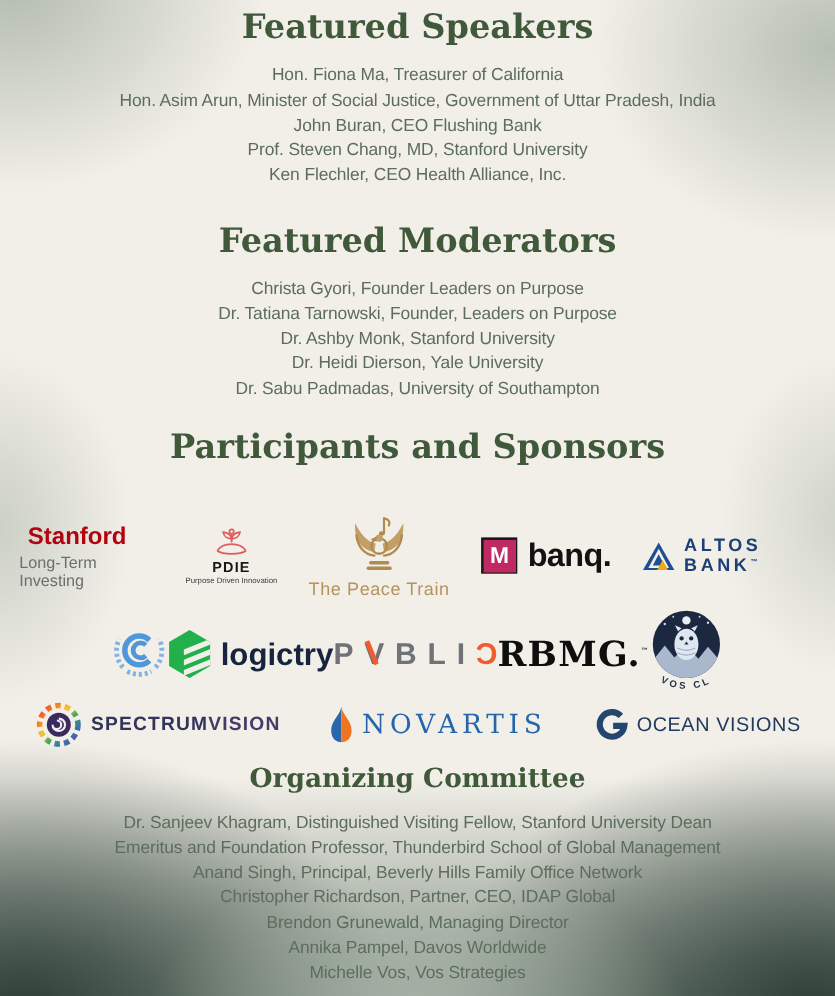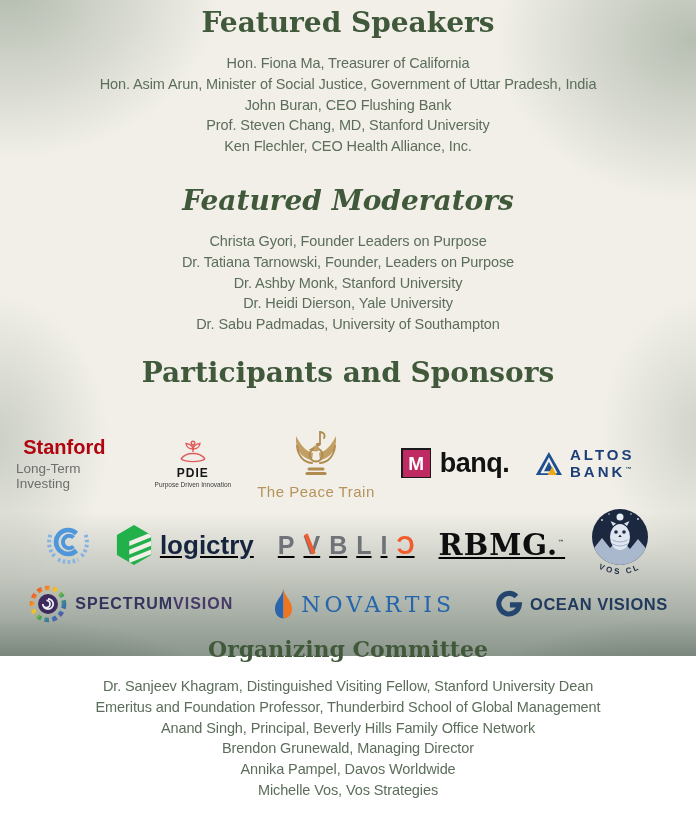--- a/index.html
+++ b/index.html
@@ -1,47 +1,47 @@
 <!DOCTYPE html>
 <html><head>
 <meta charset="utf-8">
 <style>
   html,body{margin:0;padding:0;}
   body{width:696px;height:830px;overflow:hidden;font-family:"Liberation Sans",sans-serif;}
   #canvas{
-    position:relative;width:696px;height:656px;
+    position:relative;width:696px;height:830px;
     background:
       radial-gradient(ellipse 300px 170px at 348px 846px, rgba(172,184,172,.85), rgba(172,184,172,0) 75%),
       radial-gradient(ellipse 430px 310px at 20px 840px, rgba(42,60,51,.96), rgba(42,60,51,0) 72%),
       radial-gradient(ellipse 430px 310px at 676px 840px, rgba(42,60,51,.96), rgba(42,60,51,0) 72%),
       linear-gradient(to top, rgba(70,90,78,.6), rgba(70,90,78,0) 22%),
       radial-gradient(ellipse 300px 240px at 10px -10px, rgba(120,138,120,.5), rgba(120,138,120,0) 70%),
       radial-gradient(ellipse 280px 230px at 692px 40px, rgba(120,138,120,.48), rgba(120,138,120,0) 70%),
       radial-gradient(ellipse 170px 210px at -10px 440px, rgba(136,151,136,.38), rgba(136,151,136,0) 70%),
       radial-gradient(ellipse 150px 190px at 706px 430px, rgba(136,151,136,.32), rgba(136,151,136,0) 70%),
       #f1efe8;
   }
   .sec-title{
     position:absolute;left:0;width:100%;text-align:center;
     font-family:"DejaVu Serif",serif;font-weight:700;color:#41593b;
   }
   #speakers-title{top:6px;font-size:28px;}
-  #moderators-title{top:184px;font-size:28px;font-style:italic;}
+  #moderators-title{top:184px;font-size:28px;}
   #sponsors-title{top:356px;font-size:28px;}
   #committee-title{top:636px;font-size:22px;}
   .name-list{
     position:absolute;left:0;width:100%;text-align:center;
     color:#5c6e5b;font-size:14.5px;letter-spacing:-0.1px;line-height:20.8px;
   }
   #speakers-list{top:53px;}
   #moderators-list{top:231px;}
   #committee-list{top:676px;}
   .logo-row{position:absolute;left:0;width:100%;display:flex;align-items:center;justify-content:center;}
   #logo-row-1{top:426px;height:74px;gap:26px;}
-  #logo-row-2{top:512px;height:66px;gap:24px;text-decoration:underline;}
+  #logo-row-2{top:512px;height:66px;}
   #logo-row-3{top:582px;height:44px;gap:40px;}
   .logo{display:flex;align-items:center;gap:7px;}
   .logo-col{display:flex;flex-direction:column;align-items:center;}
   
   .stanford-title{font-size:20px;font-weight:700;color:#b1040e;text-align:left;}
   .stanford-sub{font-size:13.5px;color:#6e6e6e;margin-top:2px;text-align:left;padding-left:16px;}
   
   .pdie-title{font-size:12px;font-weight:800;color:#161616;letter-spacing:1px;margin-top:1px;}
   .pdie-sub{font-size:6.5px;color:#3a3a3a;margin-top:1px;white-space:nowrap;}
   
@@ -62,21 +62,21 @@
   .pvblic .letter-v::after{content:'';position:absolute;left:0;top:4px;width:4px;height:21px;background:#f15b2e;transform:rotate(-22deg);transform-origin:top left;}
   .pvblic .letter-c{color:#f15b2e;}
   
   .rbmg-word{font-family:"DejaVu Serif",serif;font-size:29px;font-weight:700;color:#0e0e0e;letter-spacing:1px;}
   
   .spectrum-a{font-size:16px;font-weight:800;color:#33335b;letter-spacing:1px;}
   .spectrum-b{font-size:16px;font-weight:800;color:#473a69;letter-spacing:1px;}
   
   .novartis-word{font-family:"DejaVu Serif",serif;font-size:22px;color:#2465ab;letter-spacing:4px;}
   
-  .ocean-word{font-size:16.5px;font-weight:700;color:#223a5e;letter-spacing:.5px;}
+  .ocean-word{font-size:16.5px;font-weight:400;color:#223a5e;letter-spacing:.5px;}
 </style>
 </head>
 <body>
 
 <div id="canvas">
 
   <div id="speakers-title" class="sec-title">Featured Speakers</div>
   <div id="speakers-list" class="name-list">
     <div>Hon. Fiona Ma, Treasurer of California</div>
     <div>Hon. Asim Arun, Minister of Social Justice, Government of Uttar Pradesh, India</div>
@@ -245,18 +245,19 @@
       </svg>
       <div class="ocean-word">OCEAN VISIONS</div>
     </div>
   </div>
 
   <div id="committee-title" class="sec-title">Organizing Committee</div>
   <div id="committee-list" class="name-list">
     <div>Dr. Sanjeev Khagram, Distinguished Visiting Fellow, Stanford University Dean</div>
     <div>Emeritus and Foundation Professor, Thunderbird School of Global Management</div>
     <div>Anand Singh, Principal, Beverly Hills Family Office Network</div>
+    <div>Christopher Richardson, Partner, CEO, IDAP Global</div>
     <div>Brendon Grunewald, Managing Director</div>
     <div>Annika Pampel, Davos Worldwide</div>
     <div>Michelle Vos, Vos Strategies</div>
   </div>
 
 </div>
 
 </body></html>

